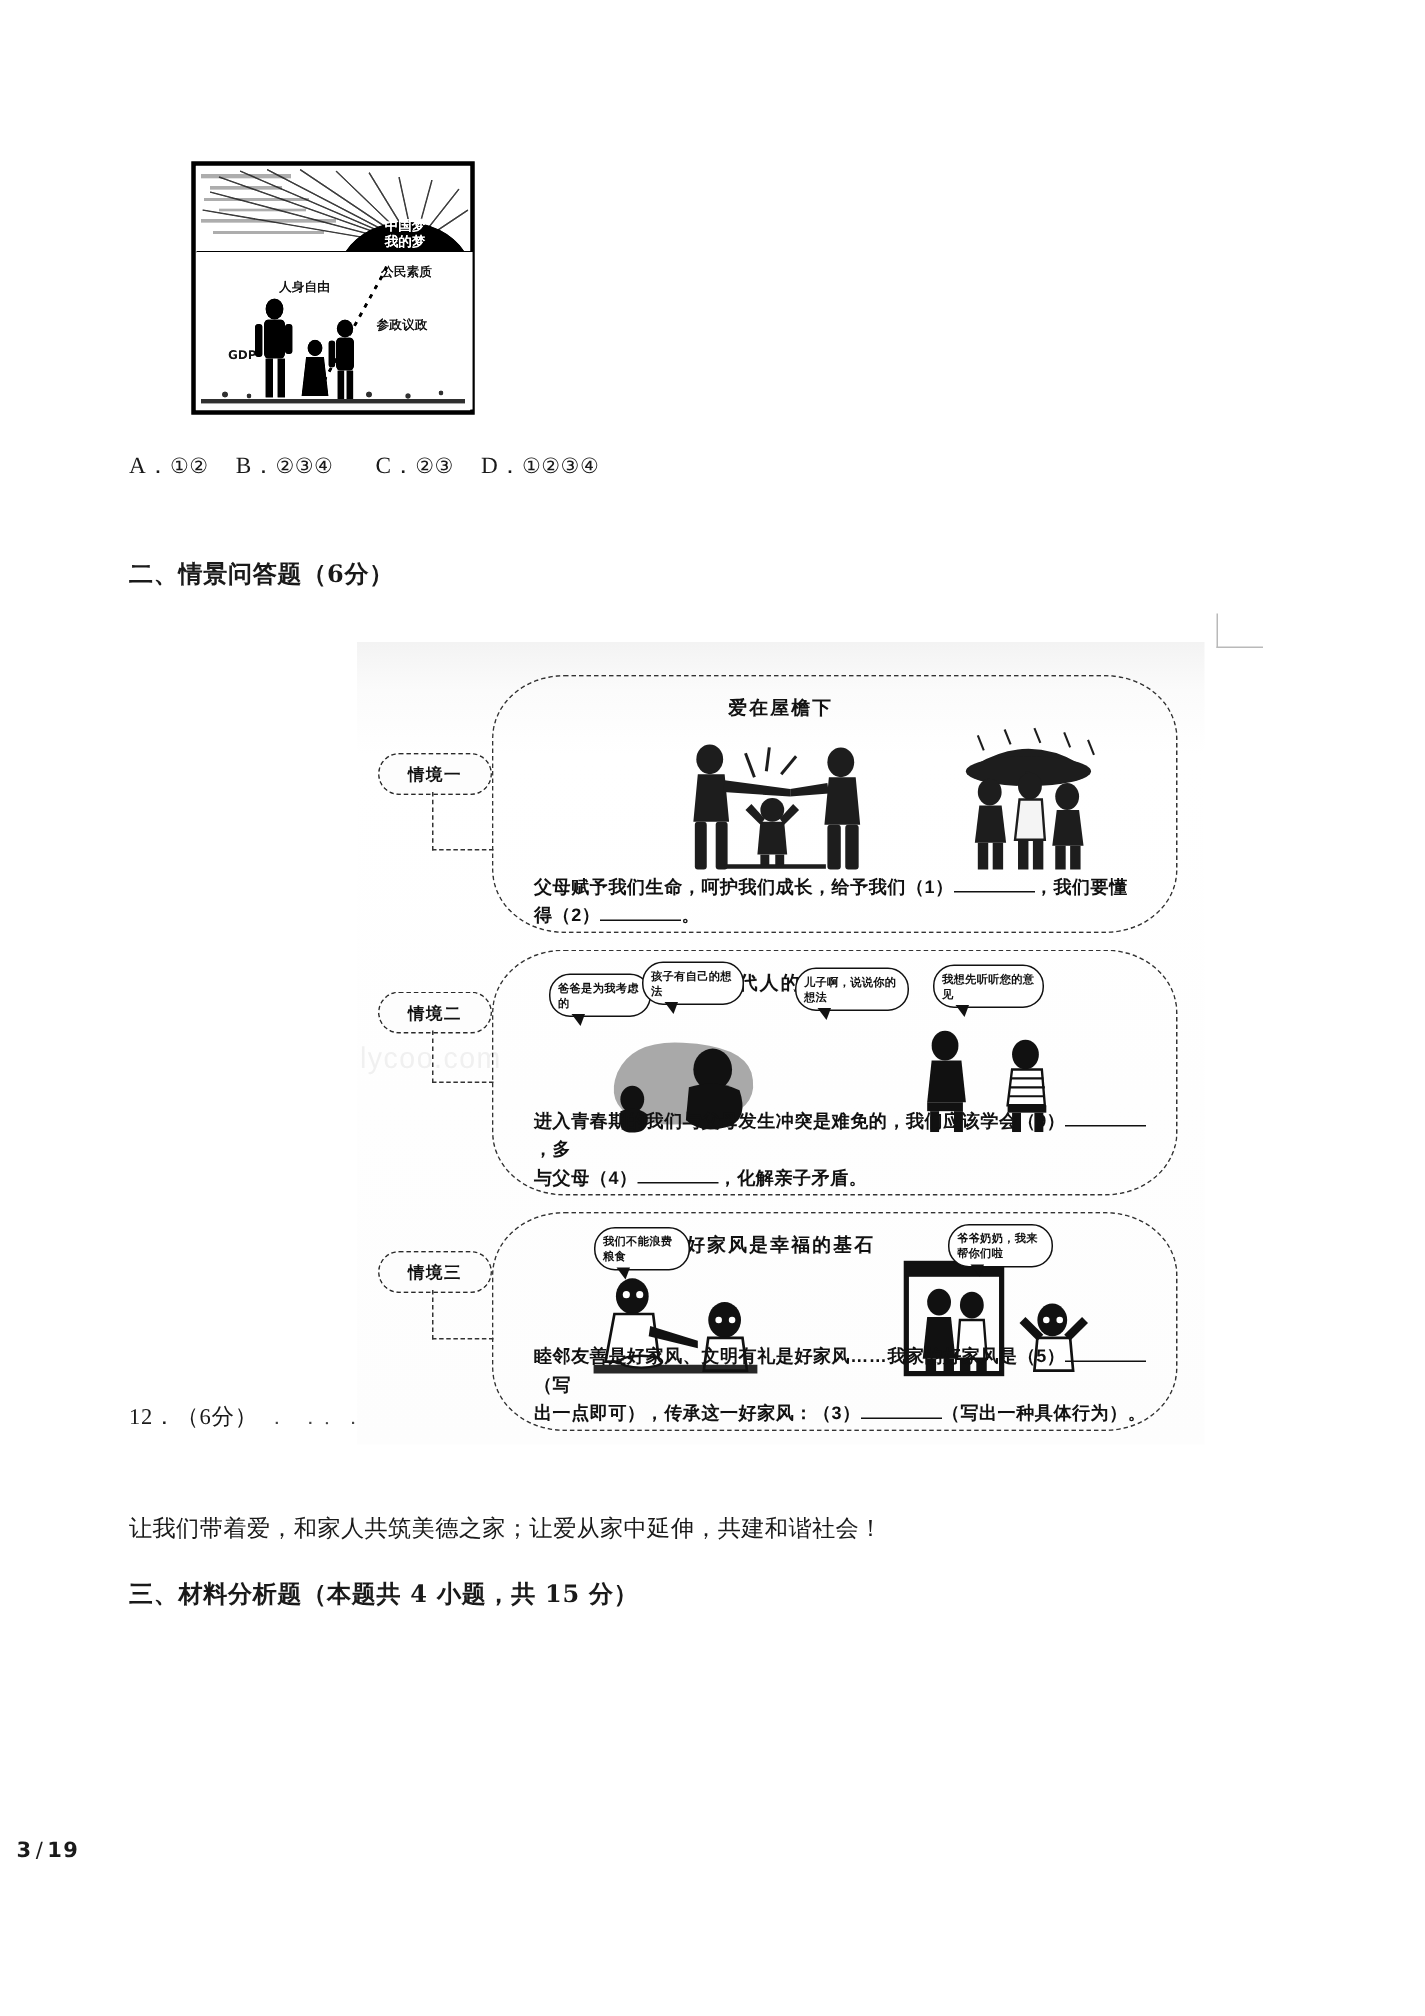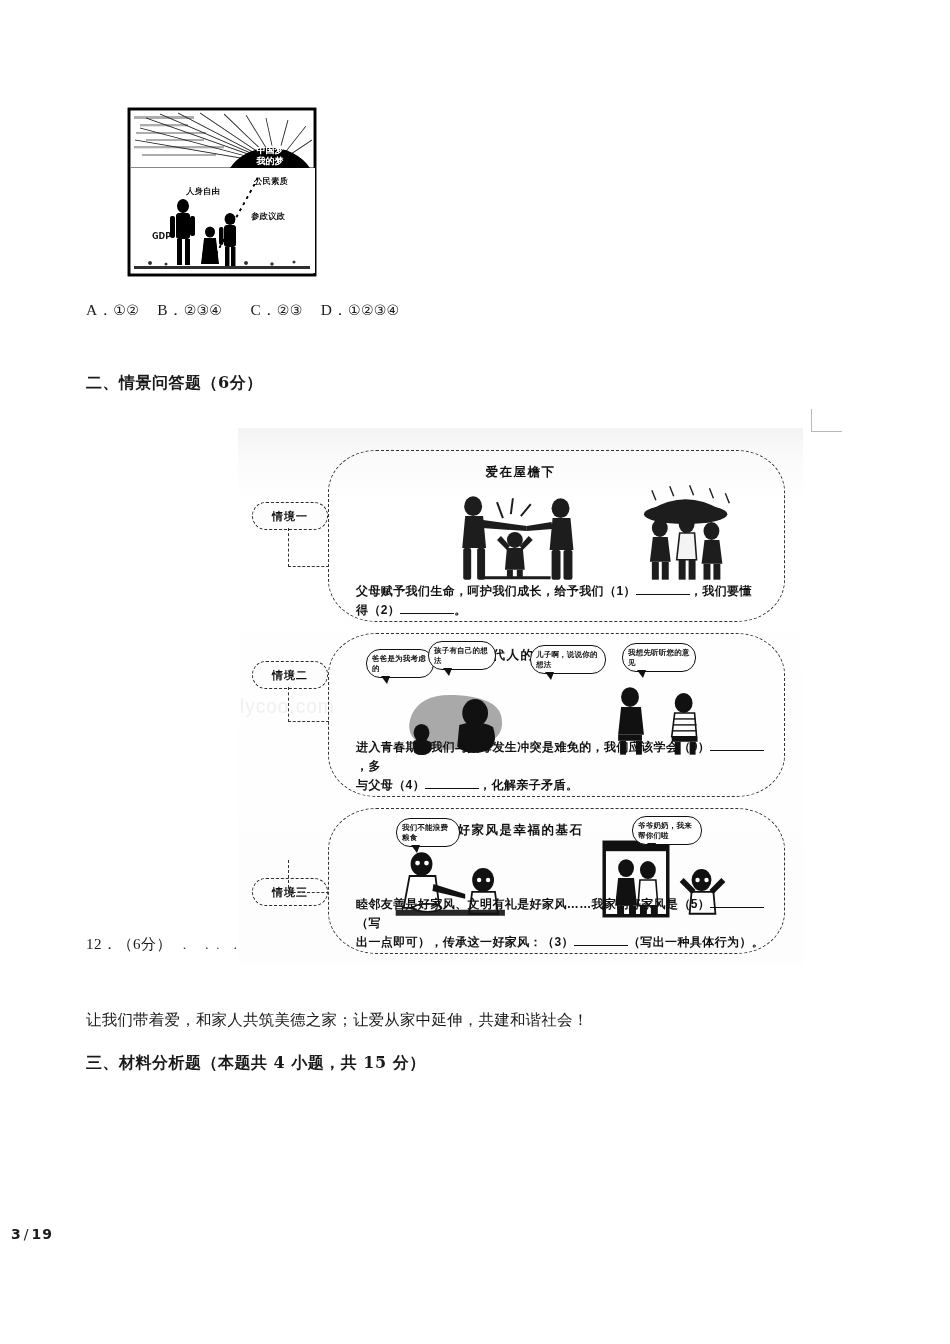--- a/index.html
+++ b/index.html
@@ -64,21 +64,21 @@
     position:absolute;left:14px;width:74px;height:26px;
     border:1.6px dashed #2a2a2a;border-radius:14px;
     display:flex;align-items:center;justify-content:center;
     font-size:11px;font-weight:bold;letter-spacing:1px;
     font-family:"DejaVu Serif","Liberation Serif",serif;
     color:#111;
     background:#fdfdfd;
   }
   #sit1 .tag{top:52px;}
   #sit2 .tag{top:28px;}
-  #sit3 .tag{top:26px;margin-top:44px;}
+  #sit3 .tag{top:26px;}
 
   .leader{position:absolute;border-left:1.5px dashed #333;border-bottom:1.5px dashed #333;}
   #sit1 .leader{left:50px;top:78px;width:40px;height:38px;}
   #sit2 .leader{left:50px;top:54px;width:40px;height:34px;}
   #sit3 .leader{left:50px;top:52px;width:40px;height:32px;}
 
   .bubble-box{
     position:absolute;left:90px;right:18px;top:0;bottom:6px;
     border:1.7px dashed #333;border-radius:48px/42px;
     background:transparent;

